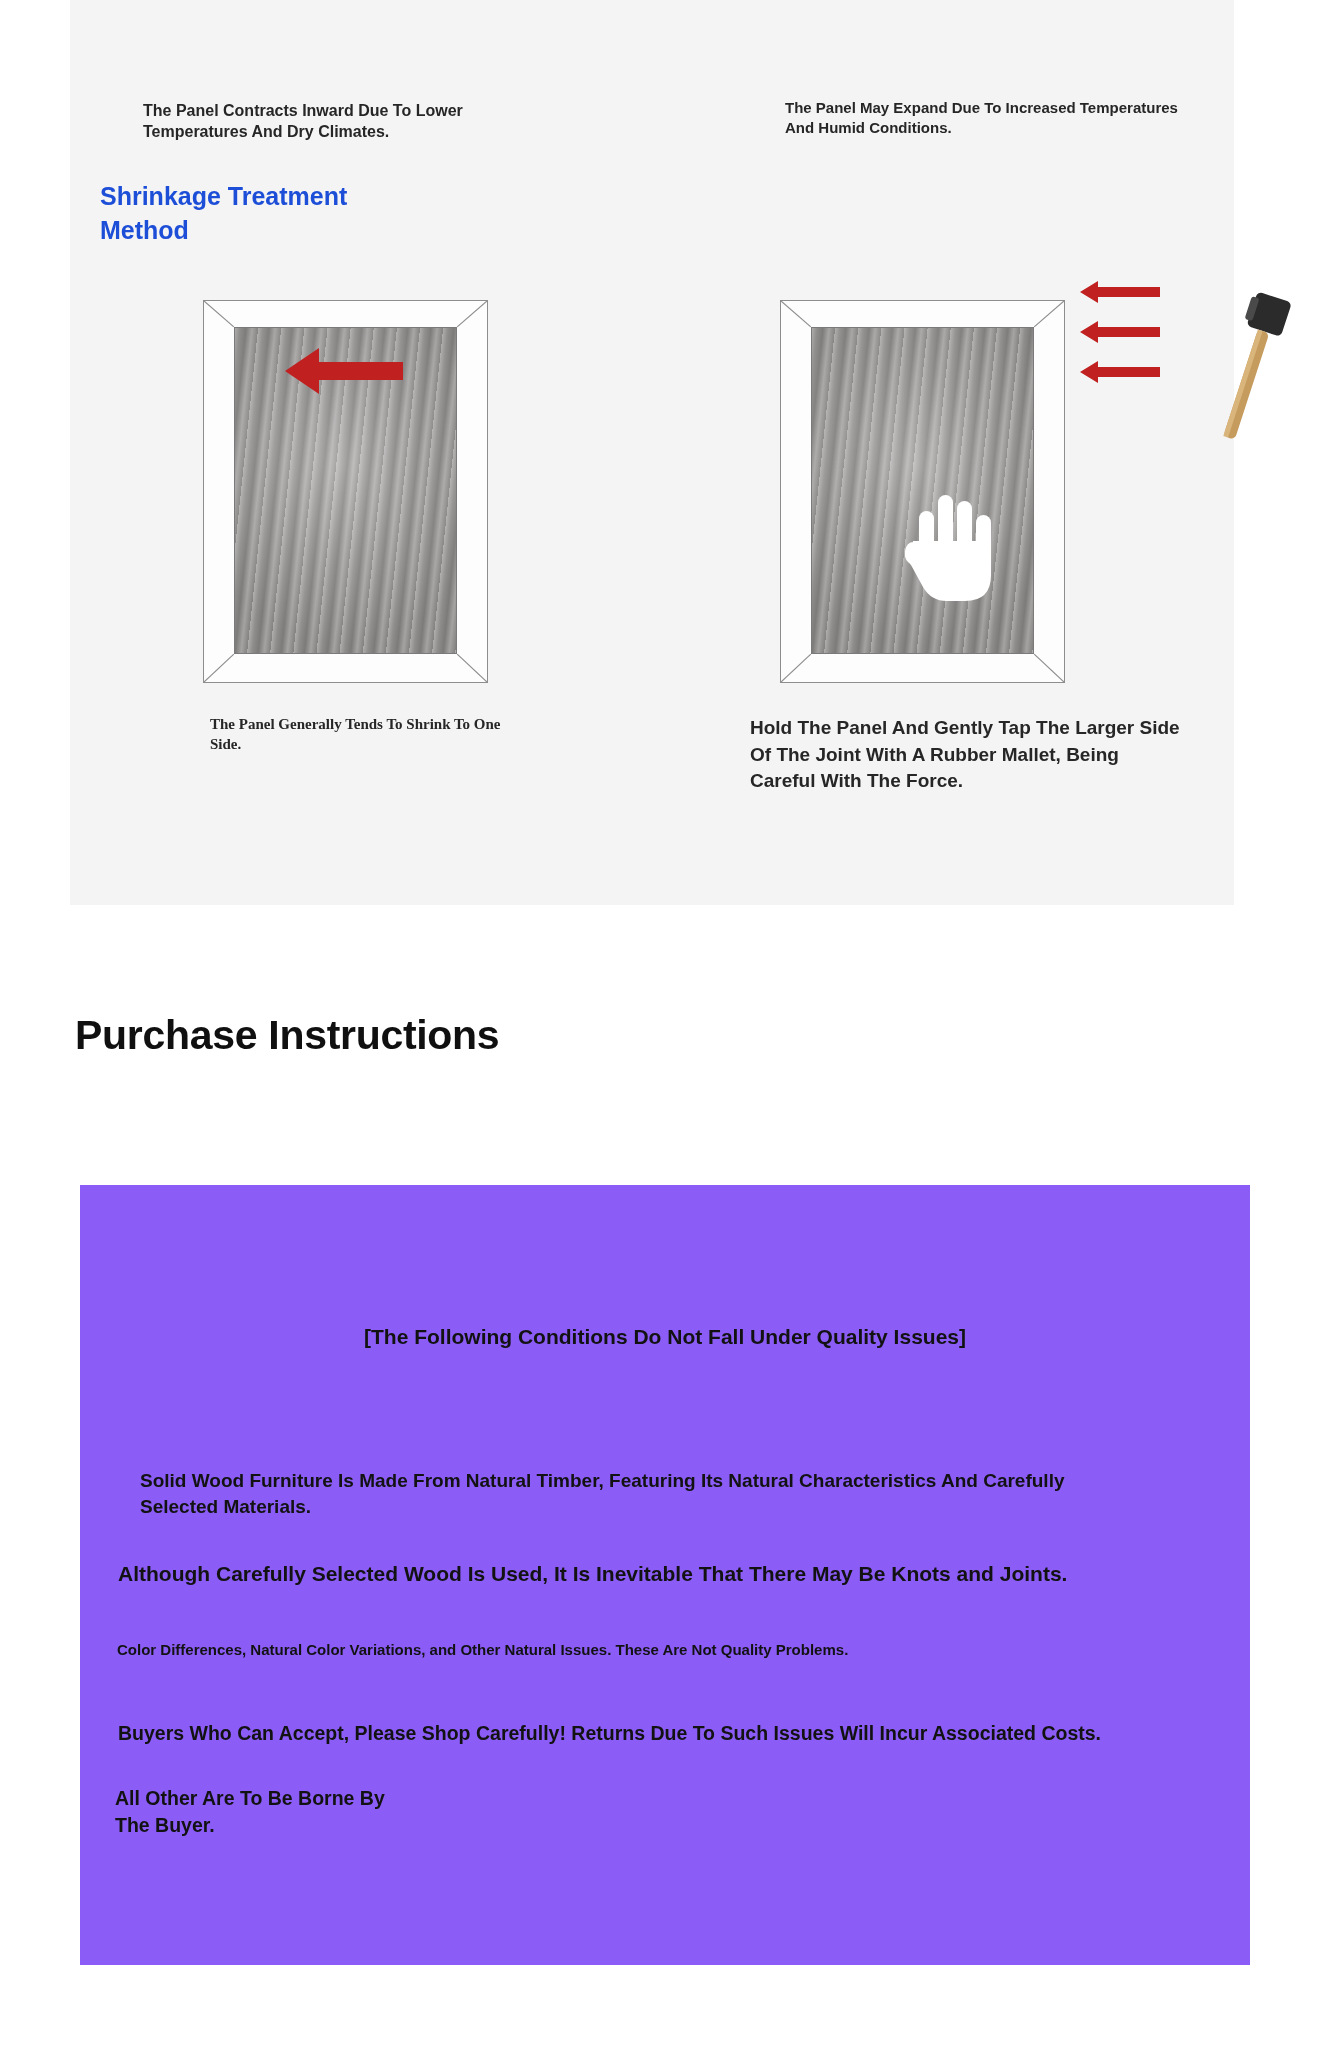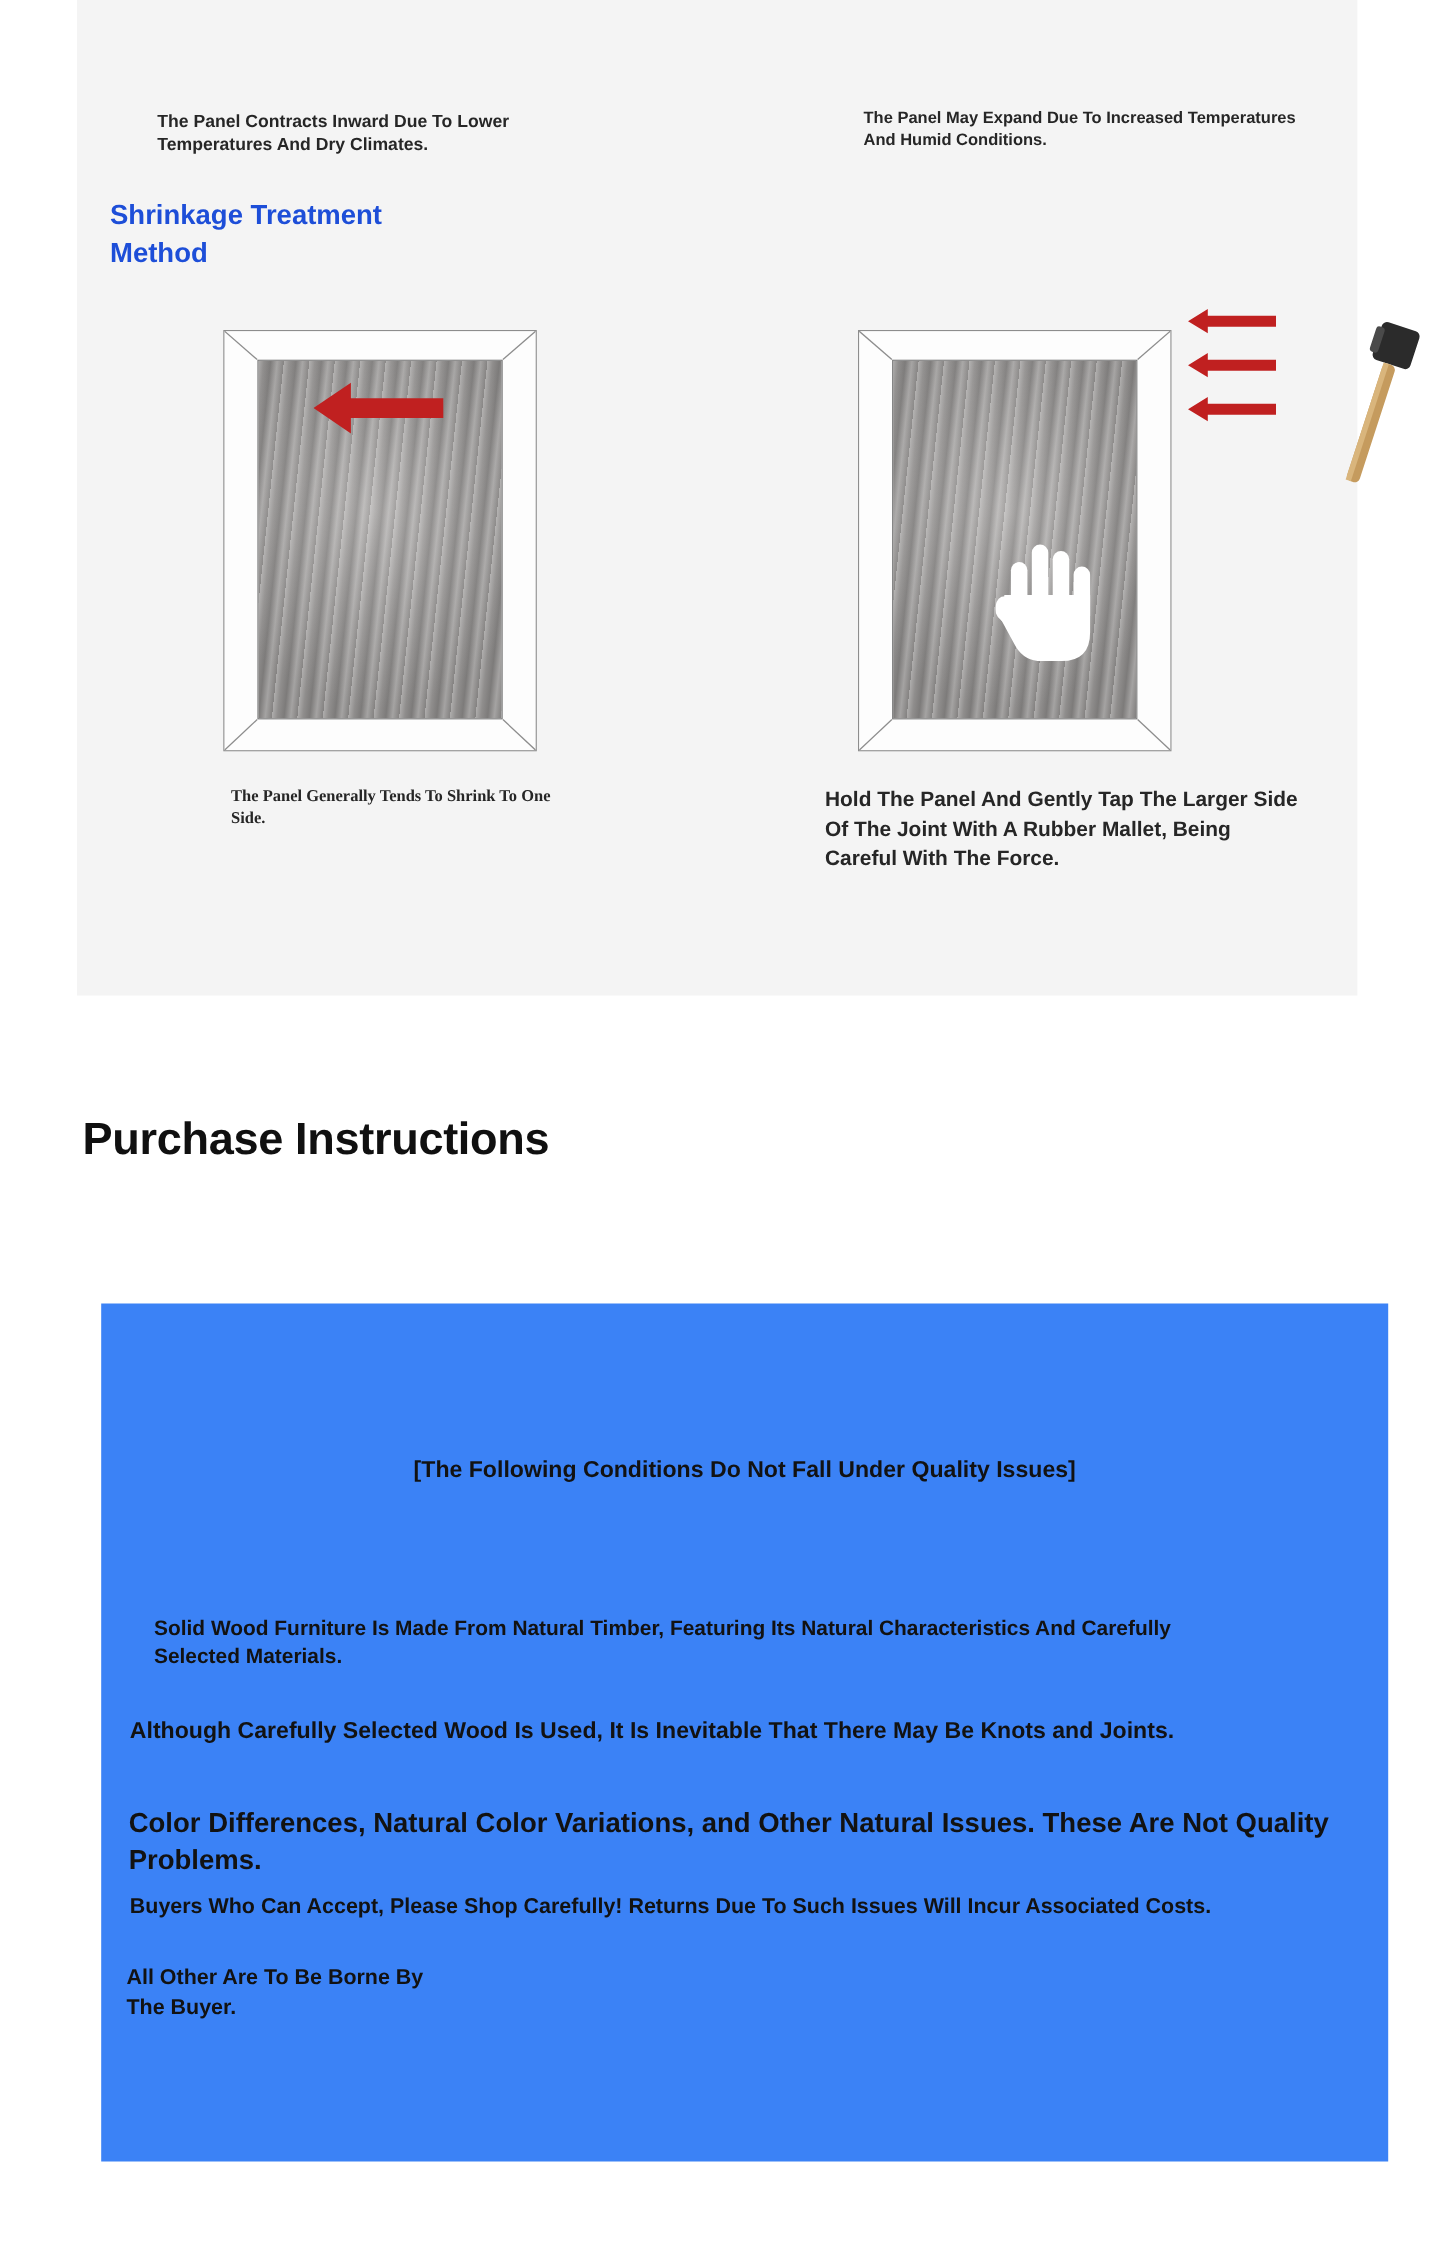--- a/index.html
+++ b/index.html
@@ -133,25 +133,25 @@
     left: 75px;
     top: 1012px;
     font-size: 41px;
     font-weight: bold;
     letter-spacing: -0.3px;
     color: #101010;
   }
 
   .notice-box {
     position: absolute;
-    left: 92px;
+    left: 80px;
     top: 1185px;
     width: 1170px;
     height: 780px;
-    background: #3b82f6;
+    background: #8b5cf6;
   }
 
   .notice-heading {
     position: absolute;
     left: 0;
     top: 140px;
     width: 100%;
     text-align: center;
     font-size: 21px;
     font-weight: bold;
@@ -160,21 +160,21 @@
 
   .notice-line {
     position: absolute;
     font-weight: bold;
     color: #121212;
     line-height: 1.36;
     white-space: pre-line;
   }
   #notice-1 { left: 140px; top: 1468px; width: 1000px; font-size: 19px; }
   #notice-2 { left: 118px; top: 1560px; width: 1120px; font-size: 21px; }
-  #notice-3 { left: 117px; top: 1640px; width: 1160px; font-size: 25px; }
+  #notice-3 { left: 117px; top: 1640px; width: 1160px; font-size: 15px; }
   #notice-4 { left: 118px; top: 1720px; width: 1170px; font-size: 19.5px; }
   #notice-5 { left: 115px; top: 1785px; width: 520px; font-size: 19.5px; }
 </style>
 </head>
 <body>
 
 <div class="top-panel">
 
   <div class="caption" id="cap-expand">The Panel May Expand Due To Increased Temperatures And Humid Conditions.</div>
 

